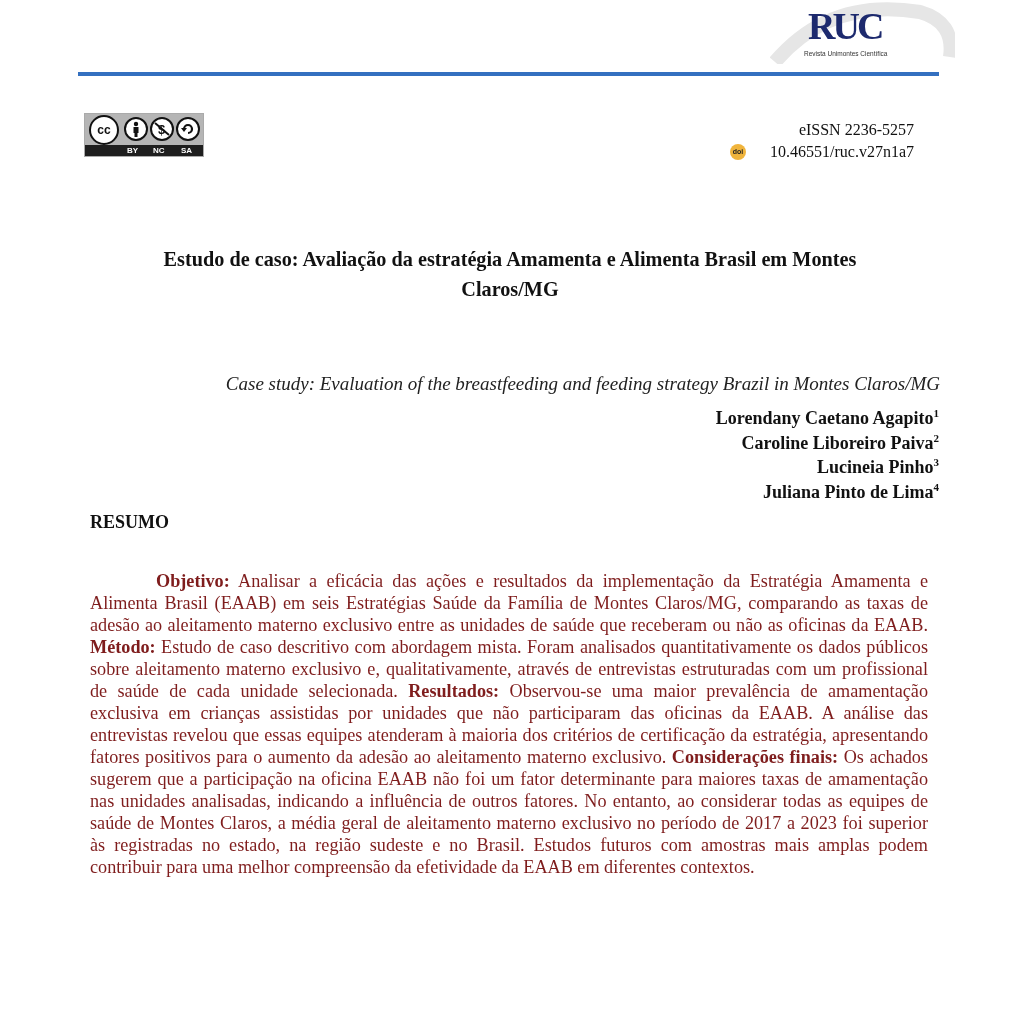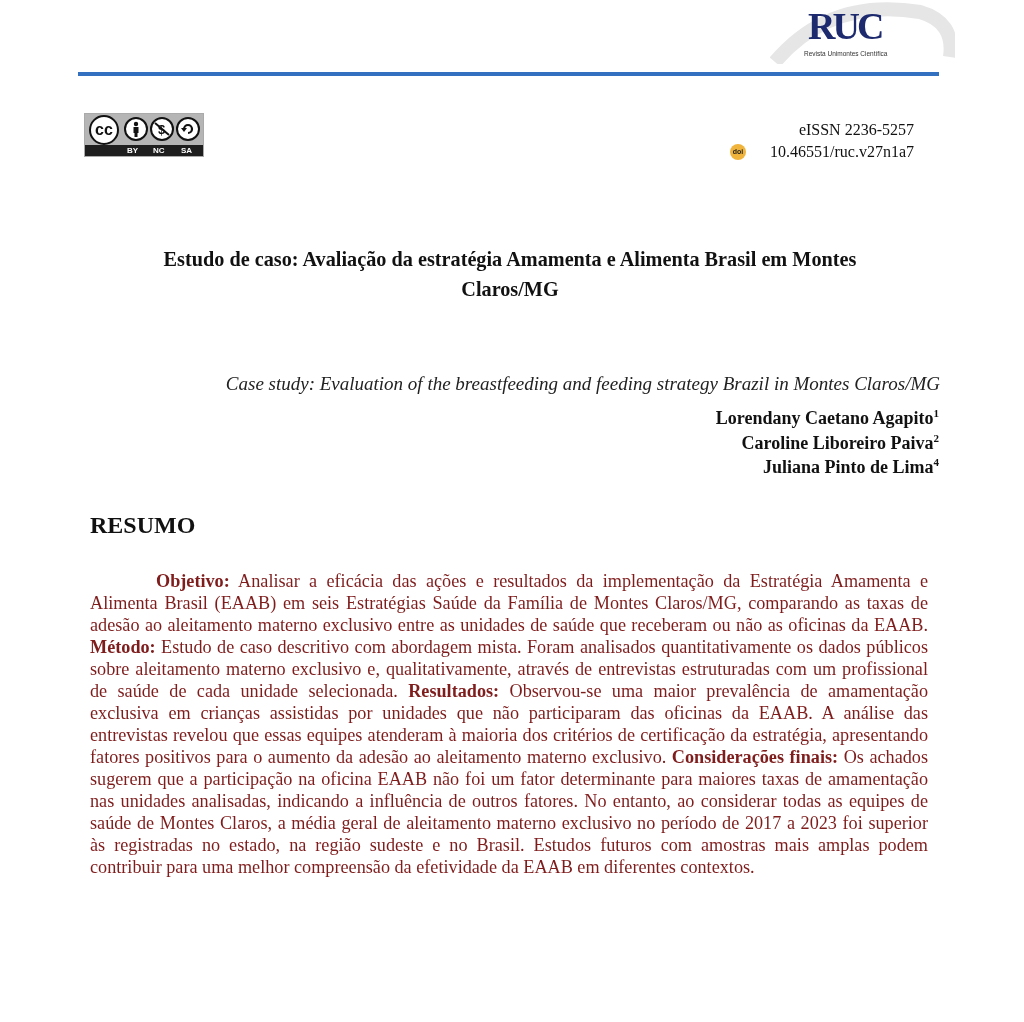--- a/index.html
+++ b/index.html
@@ -24,21 +24,21 @@
       position: absolute; left: 84px; top: 113px; width: 120px; height: 44px;
       background: #1e1e1e; border: 1px solid #aaa; box-sizing: border-box;
     }
     .cc-top { position: absolute; left: 0; top: 0; width: 118px; height: 31px; background: #b5b5b5; }
     .cc-circle {
       position: absolute; top: 3px; width: 24px; height: 24px; border-radius: 50%;
       background: #fff; border: 2px solid #111; box-sizing: border-box;
       font-family: "Liberation Sans", sans-serif; font-weight: bold; font-size: 11px;
       display: flex; align-items: center; justify-content: center; color: #111;
     }
-    .cc-big { left: 4px; top: 1px; width: 30px; height: 30px; font-size: 16px; }
+    .cc-big { left: 4px; top: 1px; width: 30px; height: 30px; font-size: 12px; }
     .cc-labels {
       position: absolute; left: 0; top: 31px; width: 118px; height: 16px;
       font-family: "Liberation Sans", sans-serif; font-weight: bold; font-size: 8px; color: #fff;
     }
     .cc-labels span { position: absolute; top: 1px; }
 
     .meta { position: absolute; right: 110px; top: 119px; text-align: right; font-size: 16px; line-height: 22px; }
     .doi-row { display: flex; align-items: center; justify-content: flex-end; gap: 24px; }
     .doi-icon {
       width: 16px; height: 16px; border-radius: 50%; background: #f0b43c;
@@ -50,21 +50,21 @@
       position: absolute; left: 80px; top: 244px; width: 860px; text-align: center;
       font-weight: bold; font-size: 22px; line-height: 30px; transform: scaleX(0.92);
     }
     .subtitle {
       position: absolute; left: 60px; top: 344px; width: 880px; text-align: right;
       font-style: italic; font-size: 19px; line-height: 24px; color: #222; margin-top: 28px;
     }
     .authors { position: absolute; right: 85px; top: 406px; text-align: right; font-size: 18px; line-height: 24.5px; font-weight: bold; }
     .authors sup { font-size: 11px; vertical-align: 7px; line-height: 0; }
 
-    .resumo-heading { position: absolute; left: 90px; top: 512px; font-weight: bold; font-size: 24px; }
+    .resumo-heading { position: absolute; left: 90px; top: 512px; font-weight: bold; font-size: 18px; }
 
     .abstract {
       position: absolute; left: 90px; top: 570px; width: 838px;
       font-size: 18.2px; line-height: 22px; text-align: justify; text-indent: 66px; color: #7f1d1d;
     }
     .abstract b { font-weight: bold; }
   </style>
 </head>
 <body>
 
@@ -113,18 +113,19 @@
     <span>10.46551/ruc.v27n1a7</span>
   </div>
 </div>
 
 <div class="title">Estudo de caso: Avaliação da estratégia Amamenta e Alimenta Brasil em Montes Claros/MG</div>
 <div class="subtitle">Case study: Evaluation of the breastfeeding and feeding strategy Brazil in Montes Claros/MG</div>
 
 <div class="authors">
   <div><span>Lorendany Caetano Agapito</span><sup>1</sup></div>
   <div><span>Caroline Liboreiro Paiva</span><sup>2</sup></div>
+  <div><span>Lucineia Pinho</span><sup>3</sup></div>
   <div><span>Juliana Pinto de Lima</span><sup>4</sup></div>
 </div>
 
 <div class="resumo-heading">RESUMO</div>
 
 <div class="abstract"><b>Objetivo:</b><span> Analisar a eficácia das ações e resultados da implementação da Estratégia Amamenta e Alimenta Brasil (EAAB) em seis Estratégias Saúde da Família de Montes Claros/MG, comparando as taxas de adesão ao aleitamento materno exclusivo entre as unidades de saúde que receberam ou não as oficinas da EAAB. </span><b>Método:</b><span> Estudo de caso descritivo com abordagem mista. Foram analisados quantitativamente os dados públicos sobre aleitamento materno exclusivo e, qualitativamente, através de entrevistas estruturadas com um profissional de saúde de cada unidade selecionada. </span><b>Resultados:</b><span> Observou-se uma maior prevalência de amamentação exclusiva em crianças assistidas por unidades que não participaram das oficinas da EAAB. A análise das entrevistas revelou que essas equipes atenderam à maioria dos critérios de certificação da estratégia, apresentando fatores positivos para o aumento da adesão ao aleitamento materno exclusivo. </span><b>Considerações finais:</b><span> Os achados sugerem que a participação na oficina EAAB não foi um fator determinante para maiores taxas de amamentação nas unidades analisadas, indicando a influência de outros fatores. No entanto, ao considerar todas as equipes de saúde de Montes Claros, a média geral de aleitamento materno exclusivo no período de 2017 a 2023 foi superior às registradas no estado, na região sudeste e no Brasil. Estudos futuros com amostras mais amplas podem contribuir para uma melhor compreensão da efetividade da EAAB em diferentes contextos.</span></div>
 
 </body></html>

